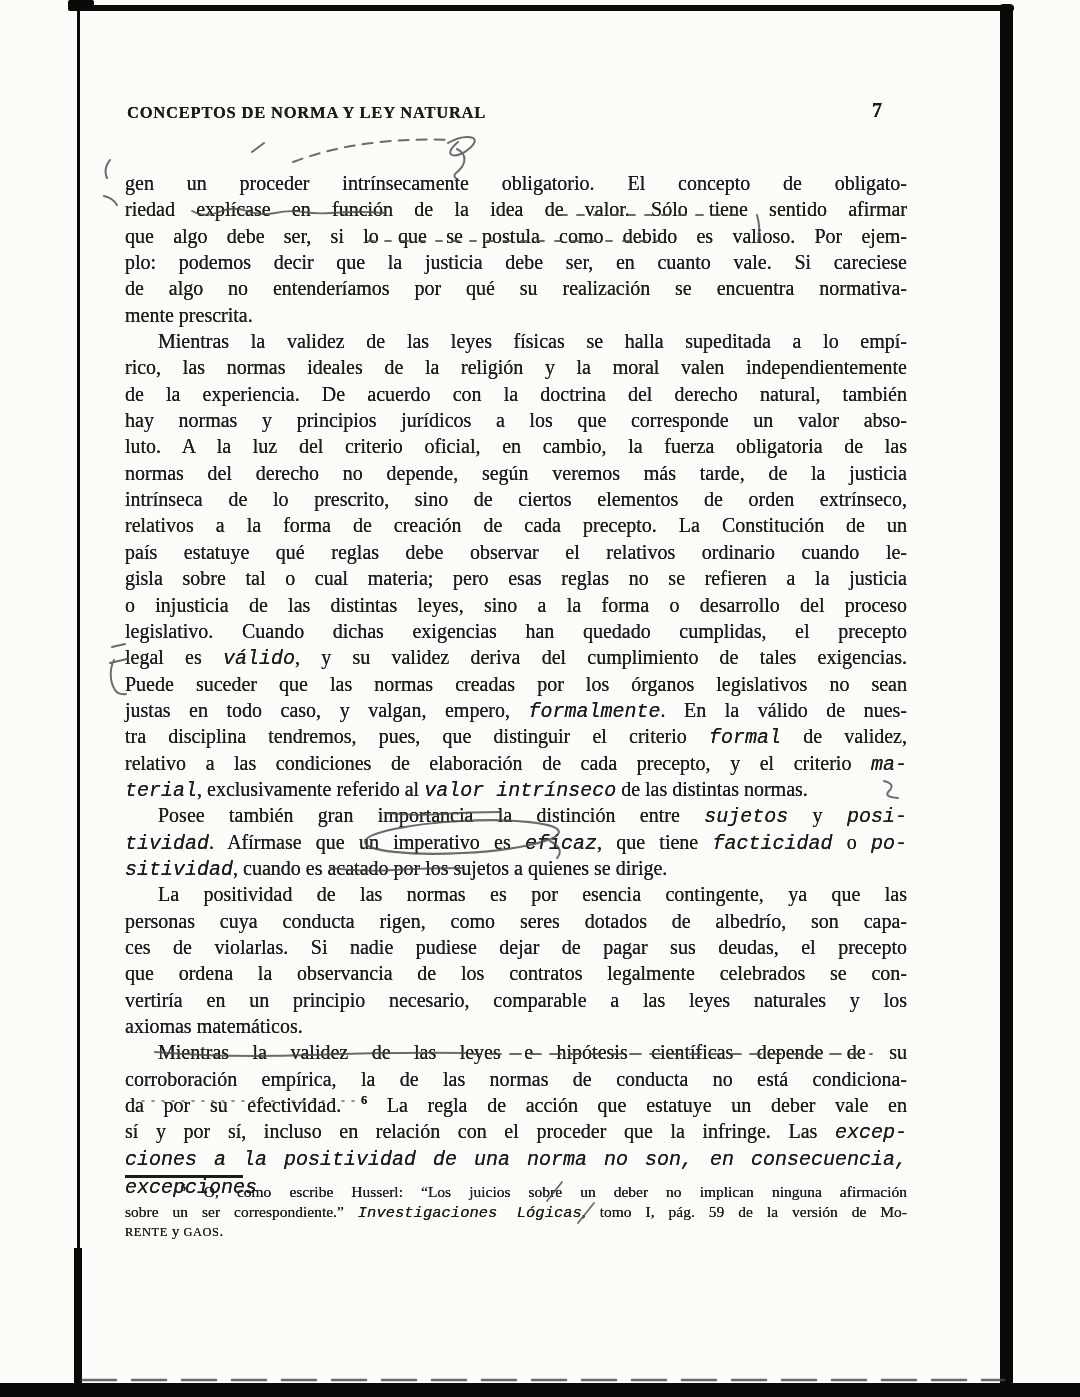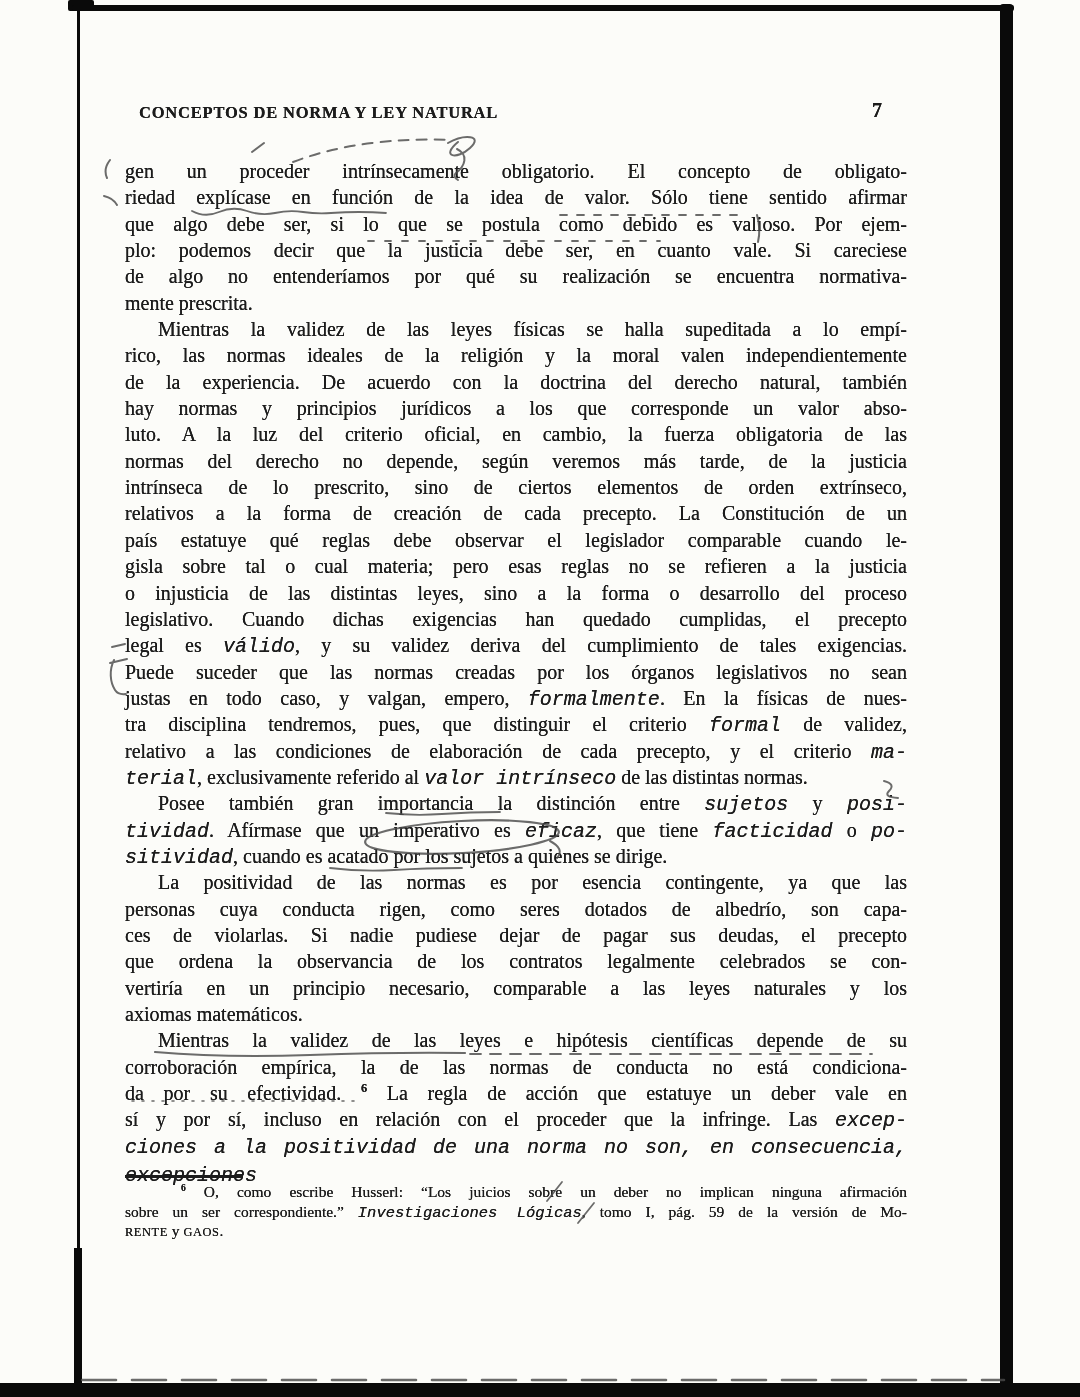--- a/index.html
+++ b/index.html
@@ -14,26 +14,26 @@
   .bar{position:absolute; background:var(--frame);}
   .bar-top{left:72px; top:5px; width:942px; height:6px; border-radius:2px;}
   .bar-top-blob{left:68px; top:0; width:26px; height:11px; border-radius:2px;}
   .bar-right{left:1000px; top:4px; width:13px; height:1383px; border-radius:3px;}
   .bar-bottom{left:0; top:1383px; width:1080px; height:14px;}
   .bar-left-thin{left:77px; top:0; width:3px; height:1397px;}
   .bar-left-thick{left:74px; top:1248px; width:8px; height:149px;}
 
   
   .header-title{position:absolute; left:127px; top:103px; font-size:16.5px; font-weight:700;
-    letter-spacing:0.8px; text-shadow:0 0 .4px var(--ink);margin-left:12px;}
+    letter-spacing:0.8px; text-shadow:0 0 .4px var(--ink);}
   .page-number{position:absolute; left:872px; top:99px; font-size:20px; font-weight:700;
     text-shadow:0 0 .4px var(--ink);}
 
   
-  .text-block{position:absolute; left:125px; top:158px; width:782px; font-size:20px;
+  .text-block{position:absolute; left:125px; top:170px; width:782px; font-size:20px;
     line-height:26.35px; text-shadow:0 0 .45px var(--ink);}
   .line{text-align:justify; text-align-last:justify; white-space:normal; height:26.35px; overflow:visible;}
   .line.last{text-align-last:left;}
   .line.indent{text-indent:33px;}
   .it{font-style:italic;font-family:Liberation Mono, monospace;}
   .sup{vertical-align:super; font-size:0.62em; line-height:0; font-weight:700;}
   .sc{font-size:0.8em; letter-spacing:0.6px;}
 
   
   .footnote-rule{position:absolute; left:125px; top:1175px; width:118px; height:3px; background:var(--ink);}
@@ -69,27 +69,27 @@
       <div class="line"><span>de algo no entenderíamos por qué su realización se encuentra normativa-</span></div>
       <div class="line last"><span>mente prescrita.</span></div>
       <div class="line indent"><span>Mientras la validez de las leyes físicas se halla supeditada a lo empí-</span></div>
       <div class="line"><span>rico, las normas ideales de la religión y la moral valen independientemente</span></div>
       <div class="line"><span>de la experiencia. De acuerdo con la doctrina del derecho natural, también</span></div>
       <div class="line"><span>hay normas y principios jurídicos a los que corresponde un valor abso-</span></div>
       <div class="line"><span>luto. A la luz del criterio oficial, en cambio, la fuerza obligatoria de las</span></div>
       <div class="line"><span>normas del derecho no depende, según veremos más tarde, de la justicia</span></div>
       <div class="line"><span>intrínseca de lo prescrito, sino de ciertos elementos de orden extrínseco,</span></div>
       <div class="line"><span>relativos a la forma de creación de cada precepto. La Constitución de un</span></div>
-      <div class="line"><span>país estatuye qué reglas debe observar el legislador comparable cuando le-</span></div>
+      <div class="line"><span>país estatuye qué reglas debe observar el relativos ordinario cuando le-</span></div>
       <div class="line"><span>gisla sobre tal o cual materia; pero esas reglas no se refieren a la justicia</span></div>
       <div class="line"><span>o injusticia de las distintas leyes, sino a la forma o desarrollo del proceso</span></div>
       <div class="line"><span>legislativo. Cuando dichas exigencias han quedado cumplidas, el precepto</span></div>
       <div class="line"><span>legal es </span><span class="it">válido</span><span>, y su validez deriva del cumplimiento de tales exigencias.</span></div>
       <div class="line"><span>Puede suceder que las normas creadas por los órganos legislativos no sean</span></div>
-      <div class="line"><span>justas en todo caso, y valgan, empero, </span><span class="it">formalmente</span><span>. En la físicas de nues-</span></div>
+      <div class="line"><span>justas en todo caso, y valgan, empero, </span><span class="it">formalmente</span><span>. En la válido de nues-</span></div>
       <div class="line"><span>tra disciplina tendremos, pues, que distinguir el criterio </span><span class="it">formal</span><span> de validez,</span></div>
       <div class="line"><span>relativo a las condiciones de elaboración de cada precepto, y el criterio </span><span class="it">ma-</span></div>
       <div class="line last"><span class="it">terial</span><span>, exclusivamente referido al </span><span class="it">valor intrínseco</span><span> de las distintas normas.</span></div>
       <div class="line indent"><span>Posee también gran importancia la distinción entre </span><span class="it">sujetos</span><span> y </span><span class="it">posi-</span></div>
       <div class="line"><span class="it">tividad</span><span>. Afírmase que un imperativo es </span><span class="it">eficaz</span><span>, que tiene </span><span class="it">facticidad</span><span> o </span><span class="it">po-</span></div>
       <div class="line last"><span class="it">sitividad</span><span>, cuando es acatado por los sujetos a quienes se dirige.</span></div>
       <div class="line indent"><span>La positividad de las normas es por esencia contingente, ya que las</span></div>
       <div class="line"><span>personas cuya conducta rigen, como seres dotados de albedrío, son capa-</span></div>
       <div class="line"><span>ces de violarlas. Si nadie pudiese dejar de pagar sus deudas, el precepto</span></div>
       <div class="line"><span>que ordena la observancia de los contratos legalmente celebrados se con-</span></div>

